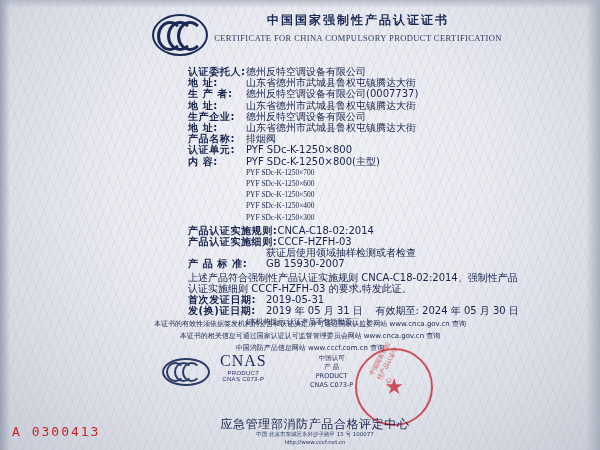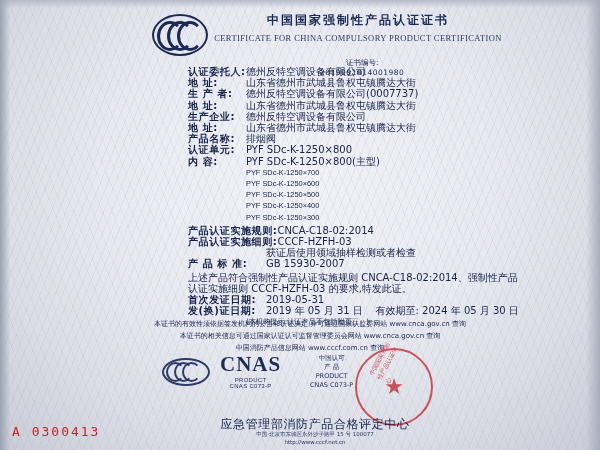--- a/index.html
+++ b/index.html
@@ -60,39 +60,39 @@
   .certno .val{display:block;letter-spacing:.5px;}
 
   
   .body{position:absolute;left:188px;top:66px;width:300px;}
   .row{display:flex;align-items:center;font-size:10px;color:#16224a;line-height:11.2px;
        font-family:"DejaVu Sans",sans-serif;}
   .row .k{flex:0 0 58px;font-weight:bold;letter-spacing:.6px;white-space:nowrap;}
   .row .v{flex:1;white-space:nowrap;}
   .row.wide .k{flex:0 0 78px;}
   .sub{font-size:7.4px;color:#16224a;line-height:11.2px;padding-left:58px;
-       font-family:Liberation Sans, sans-serif;white-space:nowrap;}
+       font-family:Liberation Serif, serif;white-space:nowrap;}
   .gap{height:2px;}
   .center-line{text-align:center;font-size:7.2px;color:#16224a;line-height:11px;
                font-family:"DejaVu Sans",sans-serif;}
 
   
   .footer{position:absolute;left:100px;top:318px;width:420px;text-align:center;
           font-size:7px;color:#16224a;line-height:12px;
           font-family:"DejaVu Sans",sans-serif;}
 
   
   .logos{position:absolute;left:150px;top:352px;width:330px;height:60px;}
   .ccc-small{position:absolute;left:12px;top:6px;width:46px;height:26px;}
   .ccc-small .ell{position:absolute;left:0;top:0;width:44px;height:24px;border:2px solid #2b3a66;border-radius:50%;}
   .ccc-small .c{position:absolute;top:4px;width:15px;height:16px;border:2px solid #2b3a66;border-radius:50%;border-right-color:transparent;}
   .ccc-small .c1{left:4px;} .ccc-small .c2{left:12px;} .ccc-small .c3{left:20px;}
 
   .cnas{position:absolute;left:70px;top:0px;text-align:center;}
-  .cnas .mark{font-size:21px;font-weight:bold;color:#1e2c58;letter-spacing:1px;
+  .cnas .mark{font-size:16px;font-weight:normal;color:#1e2c58;letter-spacing:1px;
                font-family:"Liberation Serif",serif;}
   .cnas .sub1{font-size:6px;color:#1e2c58;letter-spacing:.3px;}
   .cnas .sub2{font-size:6px;color:#1e2c58;letter-spacing:.3px;}
 
   .cntest{position:absolute;left:160px;top:2px;text-align:center;font-size:6.5px;color:#1e2c58;
           line-height:9px;font-family:"DejaVu Sans",sans-serif;}
 
   
   .seal{position:absolute;left:205px;top:-4px;width:74px;height:74px;border-radius:50%;
         border:2.2px solid #c8303a;opacity:.82;}
@@ -135,24 +135,20 @@
     <div class="c c1"></div>
     <div class="c c2"></div>
     <div class="c c3"></div>
   </div>
 
   <div class="header">
     <div class="title-cn">中国国家强制性产品认证证书</div>
     <div class="title-en">CERTIFICATE FOR CHINA COMPULSORY PRODUCT CERTIFICATION</div>
   </div>
 
-  <div class="certno">
-    <span class="lbl">证书编号:</span>
-    <span class="val">2019081814001980</span>
-  </div>
 
   <div class="body">
 
     <div class="row">
       <span class="k">认证委托人:</span>
       <span class="v">德州反特空调设备有限公司</span>
     </div>
     <div class="row">
       <span class="k">地    址:</span>
       <span class="v">山东省德州市武城县鲁权屯镇腾达大街</span>

